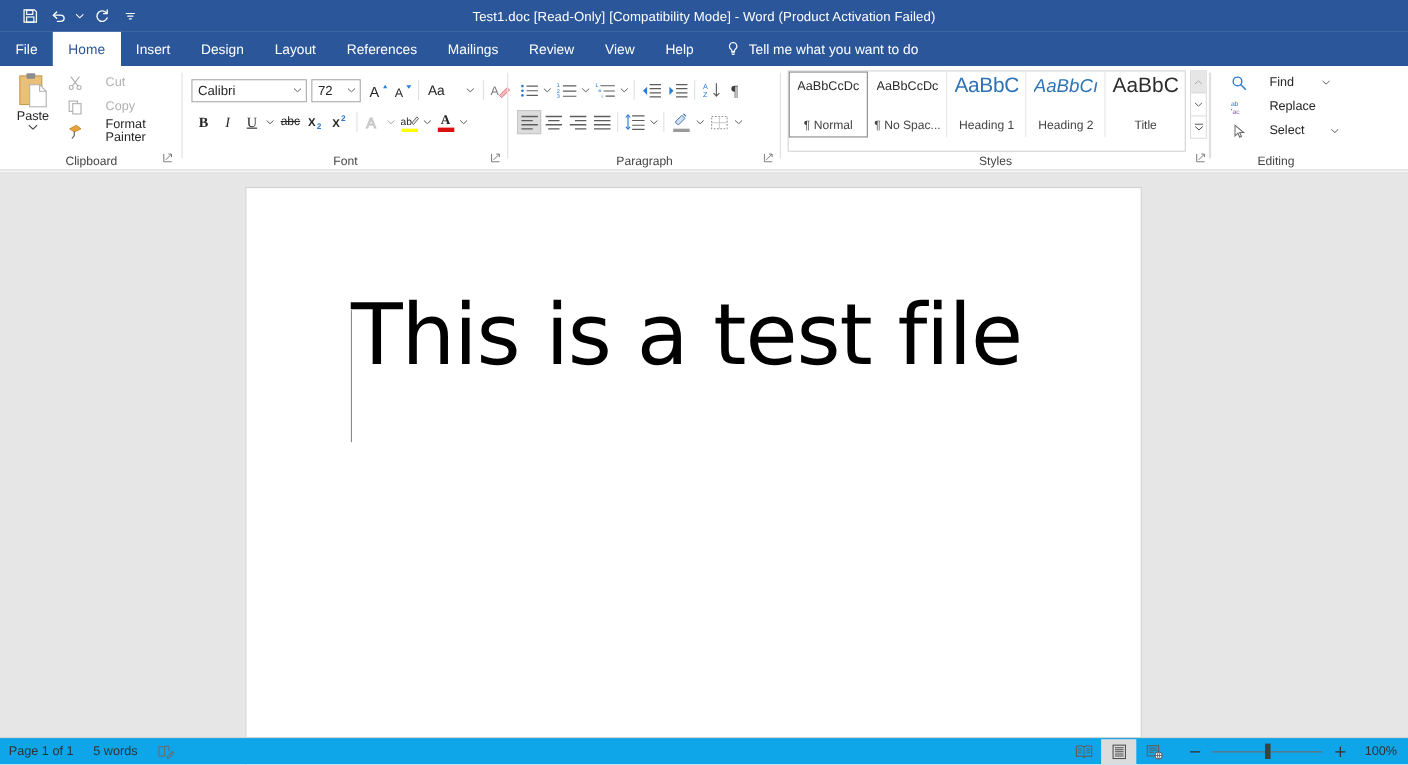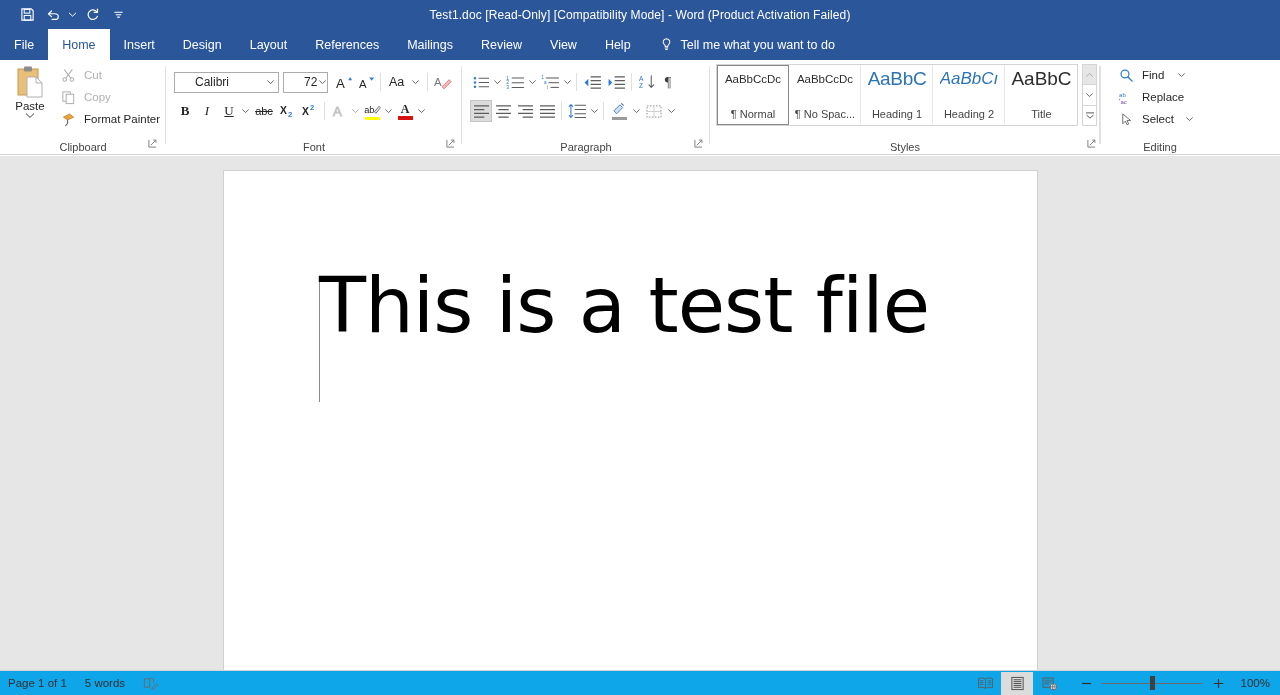--- a/index.html
+++ b/index.html
@@ -60,21 +60,21 @@
   }
   .group-sep { position:absolute; top:6px; width:1px; height:78px; background:#e0e0e0; }
   .dlg {
     position:absolute; bottom: 3px; right: 2px; width: 12px; height: 12px;
     color:#767676; cursor:pointer; font-size: 9px; line-height: 12px; text-align:center;
   }
   .ico { display:inline-flex; align-items:center; justify-content:center; }
   .lbl { font-size: 11.5px; color:#262626; }
   .dim { color: #b1b1b1; }
   .rbtn {
-    display:flex; align-items:center; gap:8px; height:22px; padding: 0 4px; cursor:pointer; border:1px solid transparent;
+    display:flex; align-items:center; gap:20px; height:22px; padding: 0 4px; cursor:pointer; border:1px solid transparent;
   }
   .rbtn.disabled { cursor: default; }
   .iconbtn {
     width:22px; height:22px; display:flex; align-items:center; justify-content:center; cursor:pointer; border:1px solid transparent;
   }
   .iconbtn.on { background:#dcdcdc; border-color:#c6c6c6; }
   .caret { width:11px; height:22px; display:flex;align-items:center;justify-content:center;cursor:pointer; border:1px solid transparent;}
   .vsep { width:1px; height:18px; background:#e0e0e0; margin: 0 3px; }
 
   
@@ -83,30 +83,30 @@
     position:absolute; left: 8px; top: 4px; width:44px; height:66px;
     display:flex; flex-direction:column; align-items:center; cursor:pointer; border:1px solid transparent;
   }
   .paste-label { font-size:11.5px; color:#262626; margin-top:1px;text-align:center; }
   .paste-caret { font-size: 8px; color:#444; line-height: 8px; }
 
   
   #g-font { left: 166px; width: 296px; }
   .combo {
     height: 21px; border:1px solid #ababab; background:#fff;
-    display:flex; align-items:center; padding-left:20px; font-size:12px; color:#262626; cursor:text;
+    display:flex; align-items:center; padding-left:5px; font-size:12px; color:#262626; cursor:text;
   }
   .combo .cb-caret { margin-left:auto; width:15px; display:flex;align-items:center;justify-content:center;color:#444;font-size:8px;cursor:pointer;}
 
   
   #g-para { left: 462px; width: 248px; }
 
   
   #g-styles { left: 710px; width: 390px; }
-  .style-gallery { position:absolute; left:6px; top:4px; height:62px; display:flex; border:1px solid #d4d4d4; background:#fff;}
+  .style-gallery { position:absolute; left:6px; top:4px; height:74px; display:flex; border:1px solid #d4d4d4; background:#fff;}
   .style-item {
     width: 72px; height: 60px; display:flex; flex-direction:column; align-items:center; justify-content:center;
     border:1px solid transparent; cursor:pointer; border-right: 1px solid #e6e6e6;
   }
   .style-item.sel { border:1px solid #898989; background:#fff; }
   .style-prev { font-size:11.5px; color:#2d2d2d; line-height:18px; white-space:nowrap; overflow:hidden; }
   .style-prev.h1 { font-size:19px; color:#2e74b5; font-weight:normal; letter-spacing:-.3px;}
   .style-prev.h2 { font-size:17px; color:#2e74b5; font-style:italic; }
   .style-prev.ti { font-size:19px; color:#2d2d2d; }
   .style-name { font-size:11px; color:#444; margin-top:20px; white-space:nowrap; }

